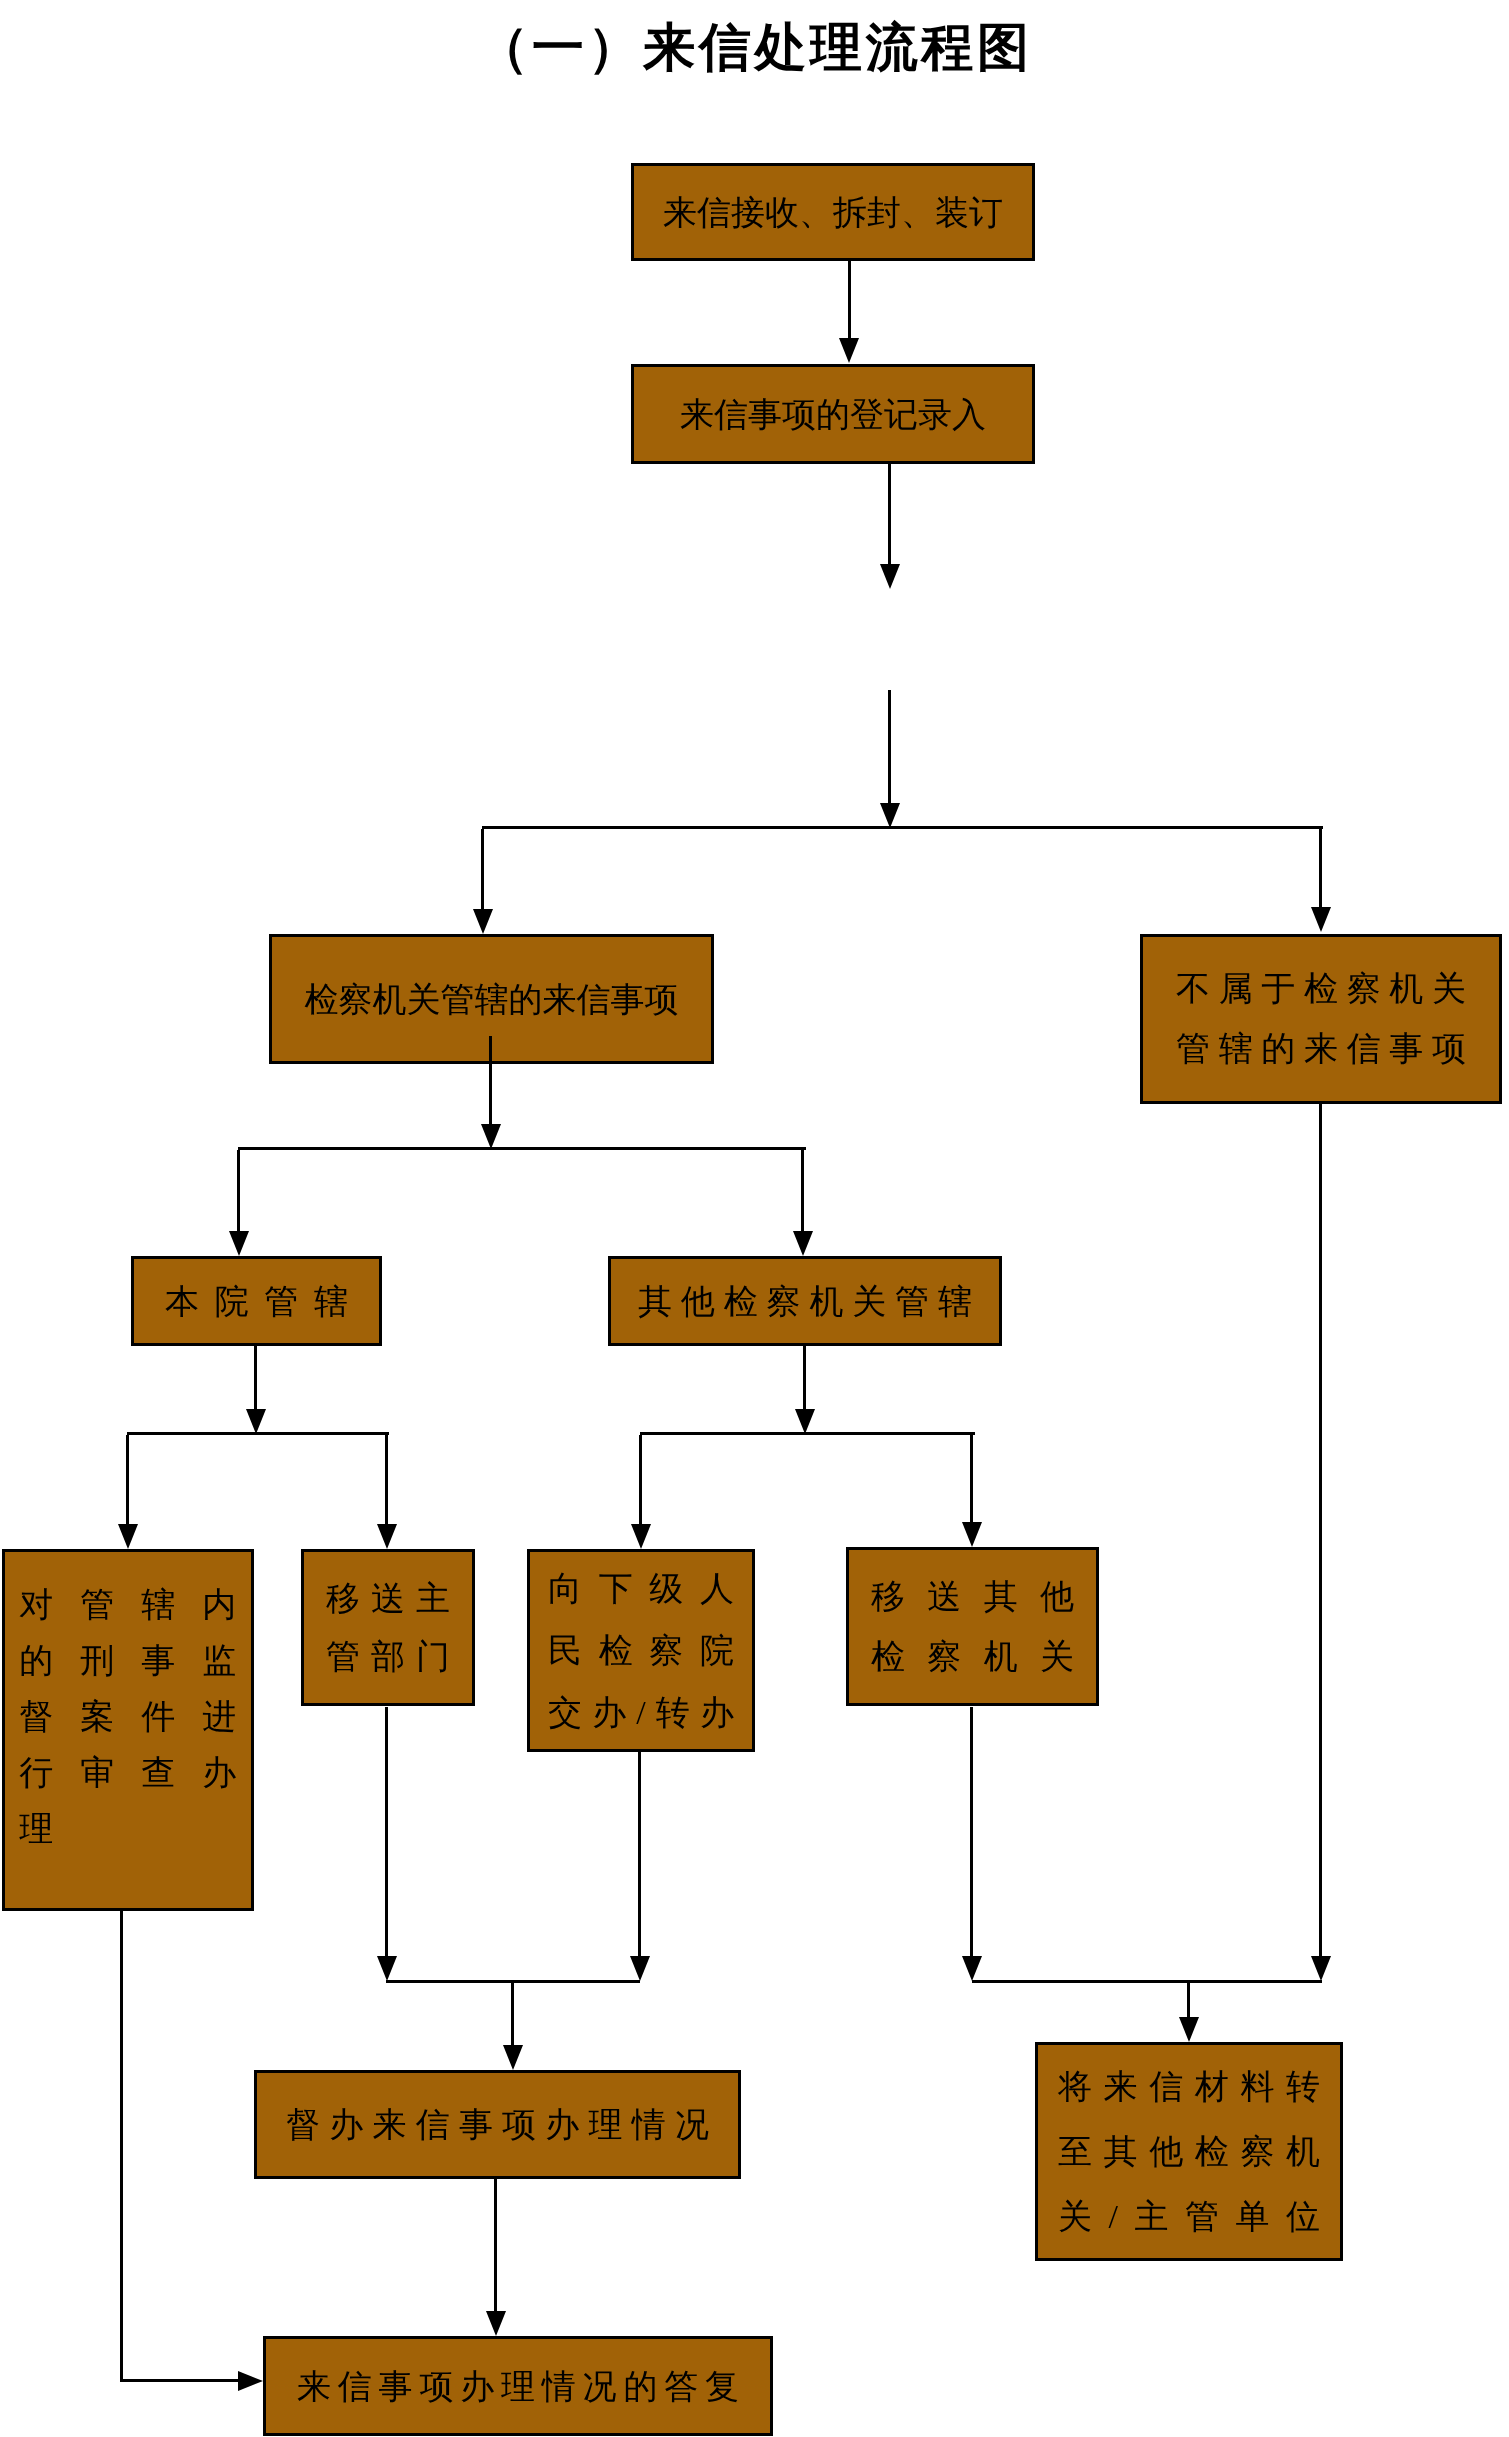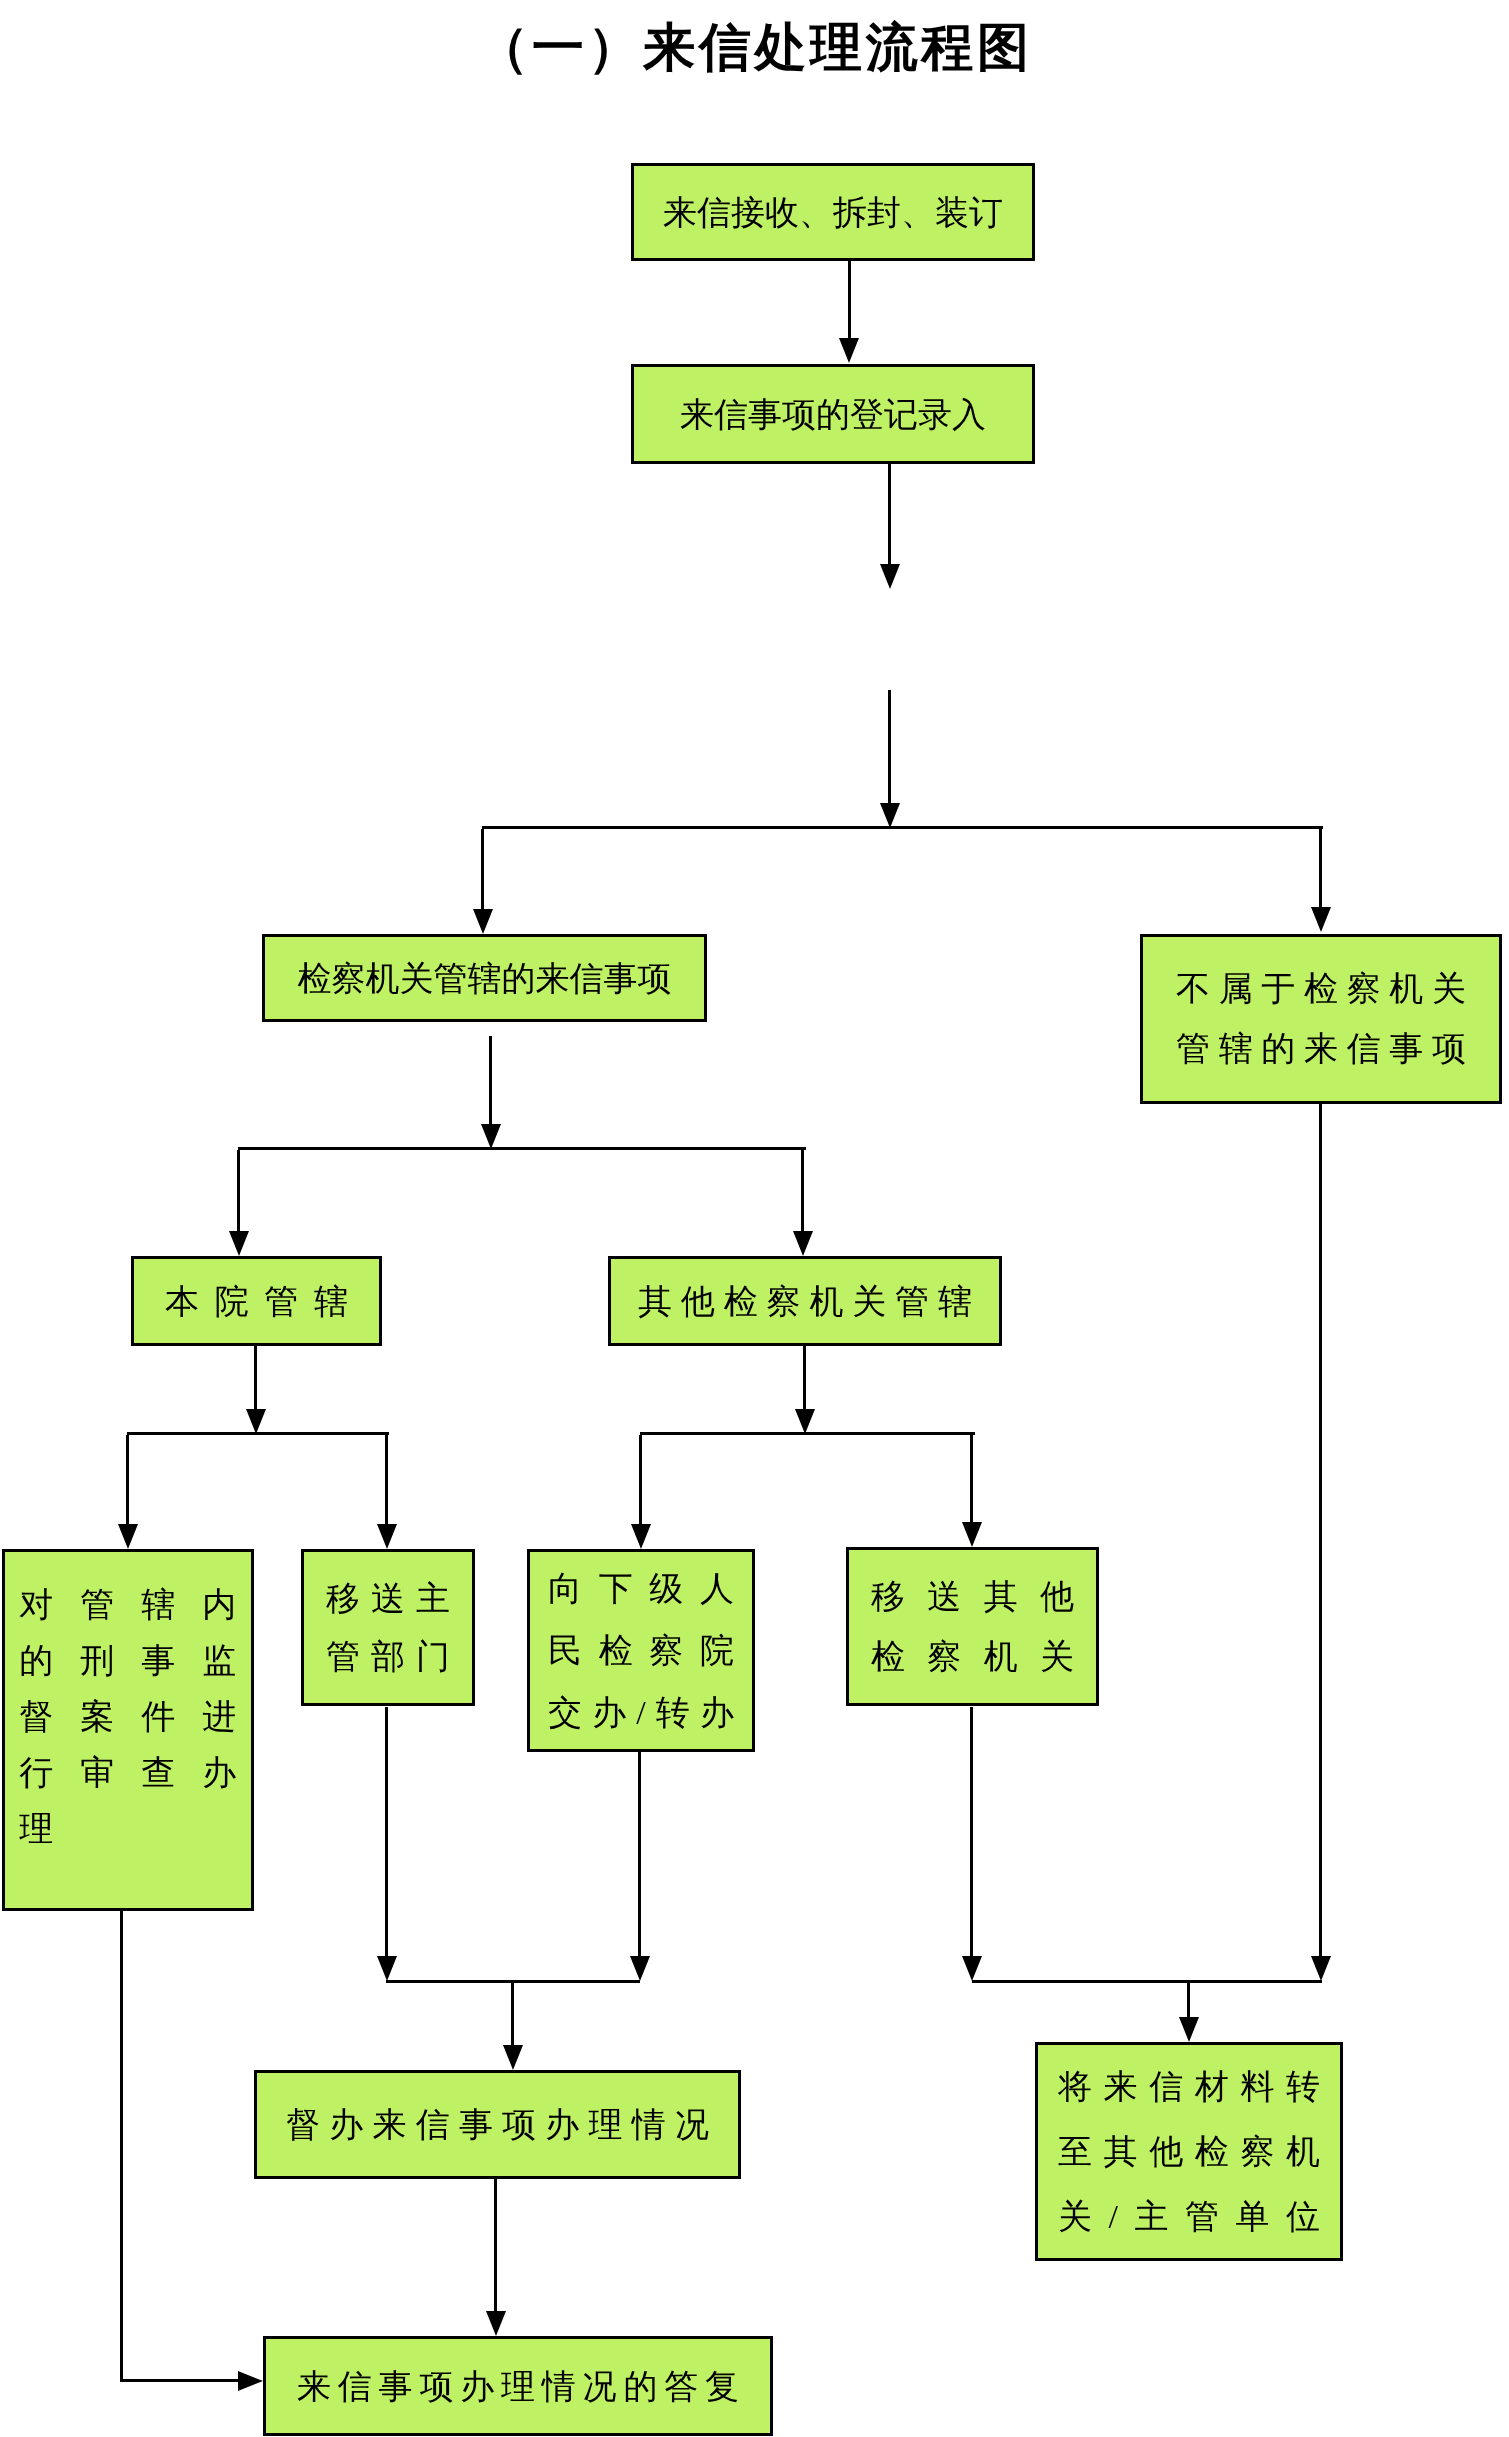--- a/index.html
+++ b/index.html
@@ -1,34 +1,34 @@
 <!DOCTYPE html>
 <html style="font-size:14.5px"><head>
 <meta charset="utf-8">
 <style>
   html,body{margin:0;padding:0;background:#fff;}
   .canvas{position:relative;width:1509px;height:2438px;background:#fff;
           font-family:"Liberation Serif","DejaVu Serif",serif;color:#000;overflow:hidden;}
   .title{position:absolute;left:0;top:12.7px;width:100%;text-align:center;
          font-size:52px;font-weight:bold;letter-spacing:3.6px;font-family:Liberation Serif, serif;}
-  .box{position:absolute;border:3.6px solid #000;box-sizing:border-box;background:#bef264;
+  .box{position:absolute;border:3.6px solid #000;box-sizing:border-box;background:#a16207;
        display:flex;flex-direction:column;justify-content:center;font-size:34px;line-height:47px;}
   .box.center{align-items:center;text-align:center;}
   .box .line{display:flex;justify-content:space-between;width:100%;}
   .vline{position:absolute;width:2.7px;background:#000;}
   .hline{position:absolute;height:2.7px;background:#000;}
   .arrd{position:absolute;width:0;height:0;border-left:10px solid transparent;
         border-right:10px solid transparent;border-top:25px solid #000;}
   .arrr{position:absolute;width:0;height:0;border-top:10px solid transparent;
         border-bottom:10px solid transparent;border-left:25px solid #000;}
   
   #b1{left:631px;top:163px;width:404px;height:98px;}
   #b2{left:631px;top:364px;width:404px;height:100px;}
   #b3{left:727px;top:589px;width:322px;height:100px;}
-  #b4{left:262px;top:934px;width:445px;height:88px;}
+  #b4{left:269px;top:934px;width:445px;height:130px;}
   #b5{left:1140px;top:934px;width:362px;height:170px;padding:0 33px;}
   #b5 .line{line-height:60px;}
   #b6{left:131px;top:1256px;width:251px;height:90px;padding:0 31px;}
   #b7{left:608px;top:1256px;width:394px;height:90px;padding:0 27px;}
   #b8{left:1.8px;top:1549px;width:252px;height:362px;padding:25px 14.5px 0;justify-content:flex-start;}
   #b8 .line{line-height:56px;}
   #b9{left:301px;top:1549px;width:174px;height:157px;padding:0 22px;}
   #b9 .line{line-height:58px;}
   #b10{left:527px;top:1549px;width:228px;height:203px;padding:0 18px;}
   #b10 .line{line-height:62px;}

